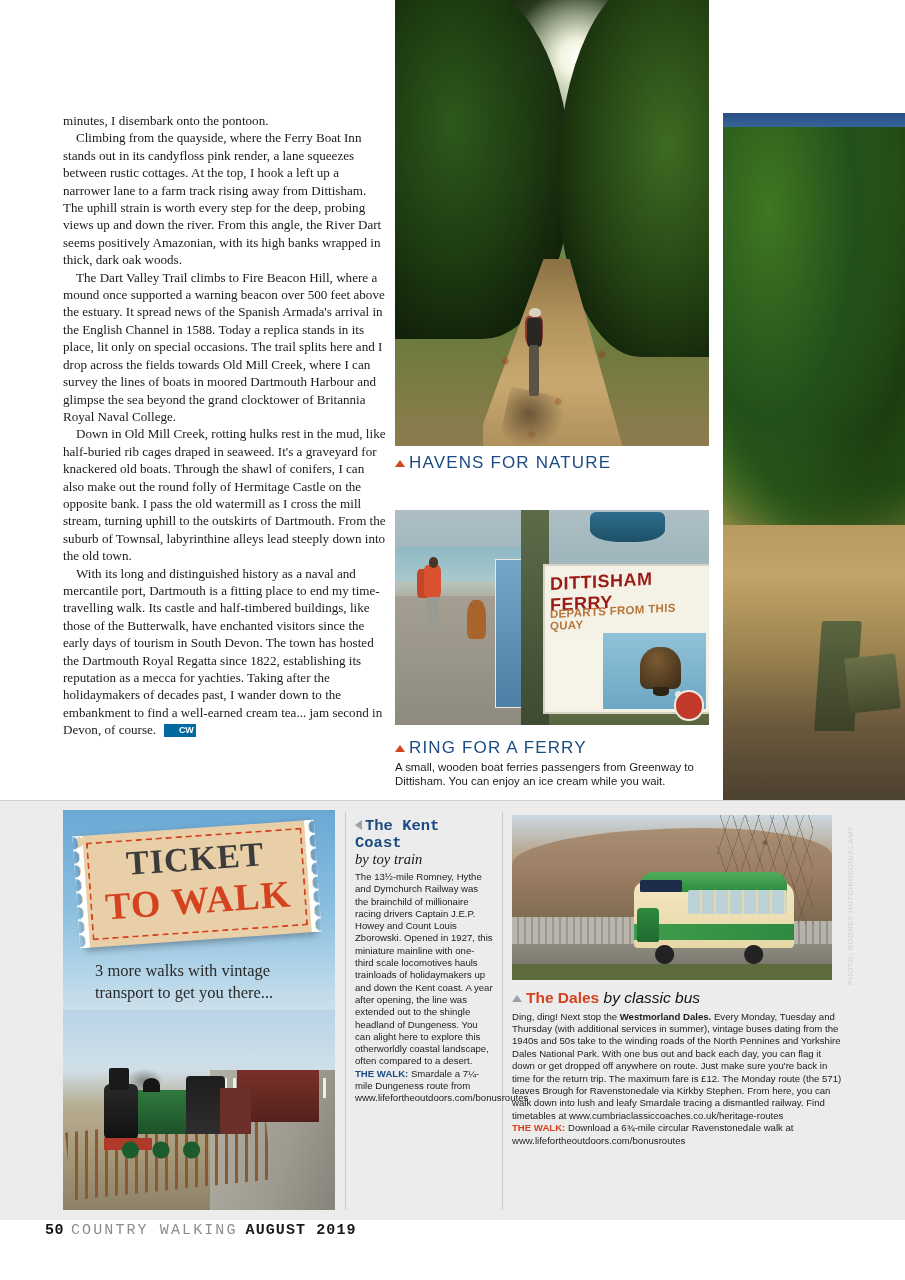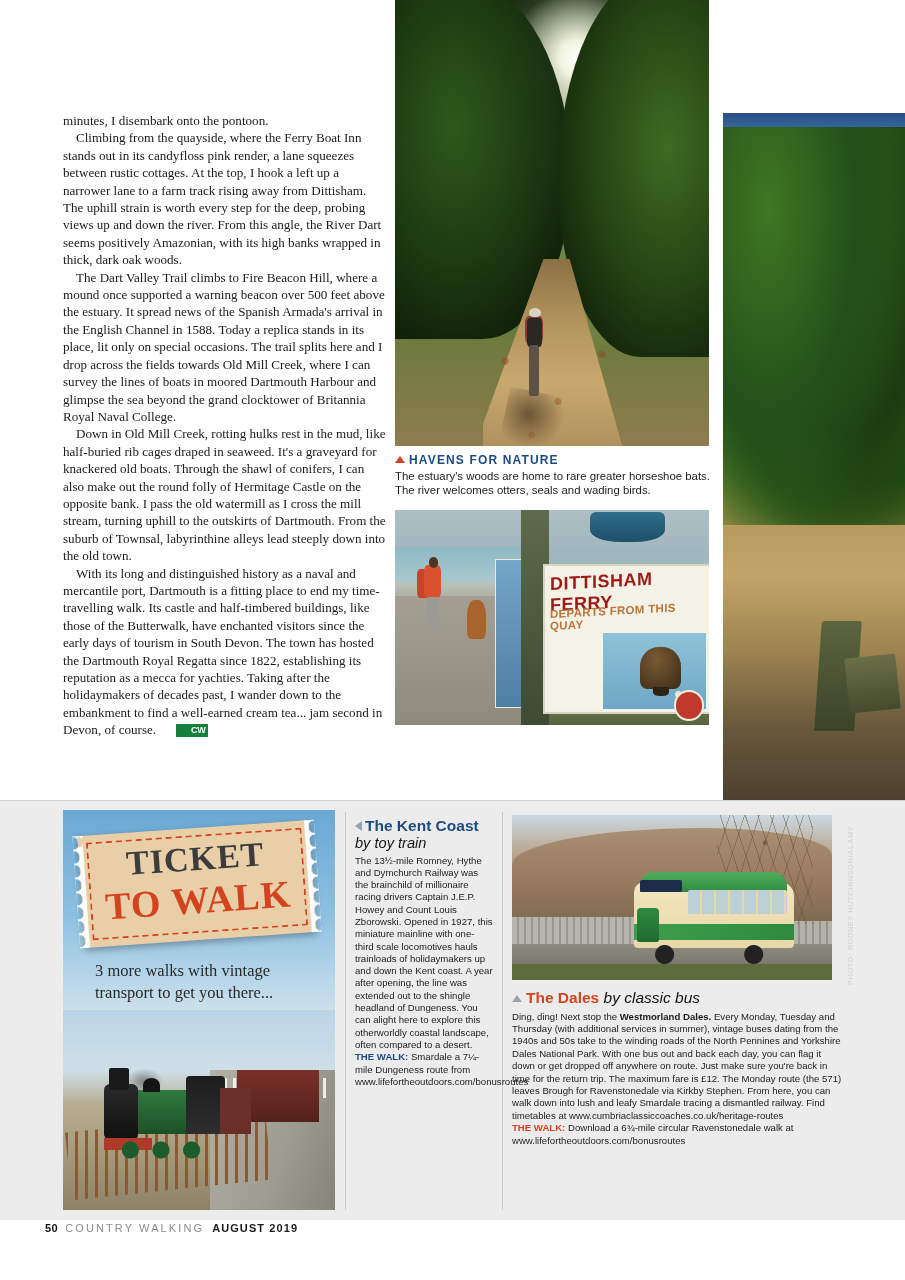--- a/index.html
+++ b/index.html
@@ -14,25 +14,25 @@
   
   .bodycol{
     position:absolute;left:63px;top:112px;width:325px;
     font-family:"Liberation Serif",serif;
     font-size:13.1px;line-height:17.4px;color:#1a1a1a;
     text-align:left;
   }
   .bodycol p{margin:0;}
   .bodycol p + p{text-indent:13px;}
   .cwmark{
-    display:inline-block;background:#15803d;color:#fff;
+    display:inline-block;background:#0369a1;color:#fff;
     font-family:"Liberation Sans",sans-serif;
     font-weight:bold;font-size:9px;line-height:11px;
     padding:1px 2px 1px 2px;letter-spacing:-0.3px;
-    vertical-align:1px;margin-left:20px;
+    vertical-align:1px;margin-left:8px;
   }
 
   
   .photo{position:absolute;overflow:hidden;background:#6a7a55;}
 
   
   #photo-woodland{left:395px;top:0;width:314px;height:446px;}
   .wood-sky{position:absolute;inset:0;
     background:
       radial-gradient(circle at 58% 13%, #ffffff 0%, #f2f4e0 4%, rgba(222,232,180,0.0) 16%),
@@ -113,21 +113,21 @@
     background:radial-gradient(circle at 30% 40%,#e7e4dc 0 3px,rgba(0,0,0,0) 4px),
                radial-gradient(circle at 65% 65%,#dfdcd2 0 3px,rgba(0,0,0,0) 4px),
                radial-gradient(circle at 45% 85%,#e9e6de 0 3px,rgba(0,0,0,0) 4px);}
   .fs-logo{position:absolute;right:4%;bottom:-6%;width:16%;height:18%;border-radius:50%;
     background:#c0392b;border:2px solid #f0ece0;}
   .ferry-pot{position:absolute;left:62%;top:1%;width:24%;height:14%;
     background:linear-gradient(#2e6d8c,#1e4f68);border-radius:6px 6px 40% 40%;}
 
   
   .caption{position:absolute;width:316px;}
-  .cap-head{color:#1b4b82;font-weight:bold;font-size:12px;letter-spacing:1.15px;margin:0 0 2px 0;}
+  .cap-head{color:#1b4b82;font-weight:normal;font-size:17px;letter-spacing:1.15px;margin:0 0 2px 0;}
   .cap-head .tri{display:inline-block;width:0;height:0;
     border-left:5px solid transparent;border-right:5px solid transparent;
     border-bottom:7px solid #d4431f;margin-right:4px;vertical-align:1px;}
   .cap-body{color:#1c1c1c;font-size:11.4px;line-height:14.4px;}
 
   
   .panel{position:absolute;left:0;top:800px;width:905px;height:420px;background:#ececec;}
   .panel-top-rule{position:absolute;left:0;top:0;width:905px;height:1px;background:#cfcfcf;}
   .vrule{position:absolute;width:1px;background:#c9c9c9;}
 
@@ -192,25 +192,25 @@
   .smoke{position:absolute;left:14%;top:2%;width:26%;height:22%;
     background:radial-gradient(ellipse at 50% 60%,rgba(70,70,70,.55),rgba(70,70,70,0) 70%);}
 
   .credit-v{position:absolute;transform-origin:0 0;transform:rotate(-90deg);
     white-space:nowrap;font-size:7.6px;letter-spacing:.45px;font-weight:bold;color:#e9e9e9;}
   .credit-v.dark{color:#d8d8d8;}
 
   
   #kent-col{position:absolute;left:355px;top:818px;width:138px;}
   .sec-head{font-weight:bold;font-size:15.5px;line-height:16.5px;}
-  .sec-head.navy{color:#1b4b82;}
+  .sec-head.navy{color:#1b4b82;font-family:Liberation Mono, monospace;}
   .sec-head .tri-left{display:inline-block;width:0;height:0;
     border-top:5px solid transparent;border-bottom:5px solid transparent;
     border-right:7px solid #9aa3ab;margin-right:3px;vertical-align:0px;}
-  .sec-by{font-style:italic;font-size:14.6px;line-height:17px;color:#151515;margin-bottom:3px;}
+  .sec-by{font-style:italic;font-size:14.6px;line-height:17px;color:#151515;margin-bottom:3px;font-family:Liberation Serif, serif;}
   .coltext{font-size:9.6px;line-height:12.3px;color:#1c1c1c;}
   .coltext b{font-weight:normal;}
   .walk-label{font-weight:bold;text-align:center;}
   .walk-label.navy{color:#1b4b82;}
   .walk-label.orange{color:#d4431f;}
   .it{}
 
   
   #dales-col{position:absolute;left:512px;top:990px;width:330px;}
   .sec-head.orange{color:#d4431f;}
@@ -242,21 +242,21 @@
   .bus .wheels{position:absolute;left:6%;top:80%;width:84%;height:22%;
     background:radial-gradient(circle at 16% 50%,#222 0 9px,rgba(0,0,0,0) 10px),
                radial-gradient(circle at 82% 50%,#222 0 9px,rgba(0,0,0,0) 10px);}
   .bus-tree{position:absolute;right:6%;top:-4%;width:30%;height:70%;
     background:
       radial-gradient(circle at 50% 30%,rgba(90,74,54,.55) 0 2px,rgba(0,0,0,0) 3px),
       repeating-linear-gradient(72deg,rgba(95,78,56,.45) 0 1px,rgba(0,0,0,0) 1px 12px),
       repeating-linear-gradient(108deg,rgba(95,78,56,.4) 0 1px,rgba(0,0,0,0) 1px 14px);}
 
   
-  #footer{position:absolute;left:45px;top:1222px;font-size:11px;}
+  #footer{position:absolute;left:45px;top:1222px;font-size:15px;font-family:Liberation Mono, monospace;}
   #footer .num{font-weight:bold;color:#111;letter-spacing:.5px;}
   #footer .mag{color:#8c8c8c;letter-spacing:2.1px;margin-left:7px;}
   #footer .iss{font-weight:bold;color:#1a1a1a;letter-spacing:1.1px;margin-left:8px;}
 </style>
 </head>
 <body>
 
 <div class="page">
 
   <div class="bodycol">
@@ -285,21 +285,20 @@
   <div class="photo" id="photo-creek">
     <div class="creek-bg"></div>
     <div class="creek-trees"></div>
     <div class="creek-mud"></div>
     <div class="creek-hulk"></div>
     <div class="creek-hulk2"></div>
   </div>
 
   <div class="caption" style="left:395px;top:453px;">
     <div class="cap-head"><span class="tri"></span><span>HAVENS FOR NATURE</span></div>
-    <div class="cap-body">The estuary's woods are home to rare greater horseshoe bats. The river welcomes otters, seals and wading birds.</div>
   </div>
 
   <div class="photo" id="photo-ferry">
     <div class="ferry-bg"></div>
     <div class="ferry-water"></div>
     <div class="ferry-quay"></div>
     <div class="ferry-person">
       <div class="p-pack"></div>
       <div class="p-body"></div>
       <div class="p-head"></div>
@@ -314,20 +313,24 @@
       <div class="fs-sub">DEPARTS FROM THIS QUAY</div>
       <div class="fs-inner">
         <div class="fs-panel"></div>
         <div class="fs-bell"></div>
         <div class="fs-stones"></div>
       </div>
       <div class="fs-logo"></div>
     </div>
   </div>
 
+  <div class="caption" style="left:395px;top:738px;">
+    <div class="cap-head"><span class="tri"></span><span>RING FOR A FERRY</span></div>
+    <div class="cap-body">A small, wooden boat ferries passengers from Greenway to Dittisham. You can enjoy an ice cream while you wait.</div>
+  </div>
 
   <div class="panel">
     <div class="panel-top-rule"></div>
   </div>
   <div class="vrule" style="left:345px;top:812px;height:398px;"></div>
   <div class="vrule" style="left:502px;top:812px;height:398px;"></div>
 
   <div id="promo-block">
     <div class="promo-sky"></div>
     <div class="promo-ground"></div>

